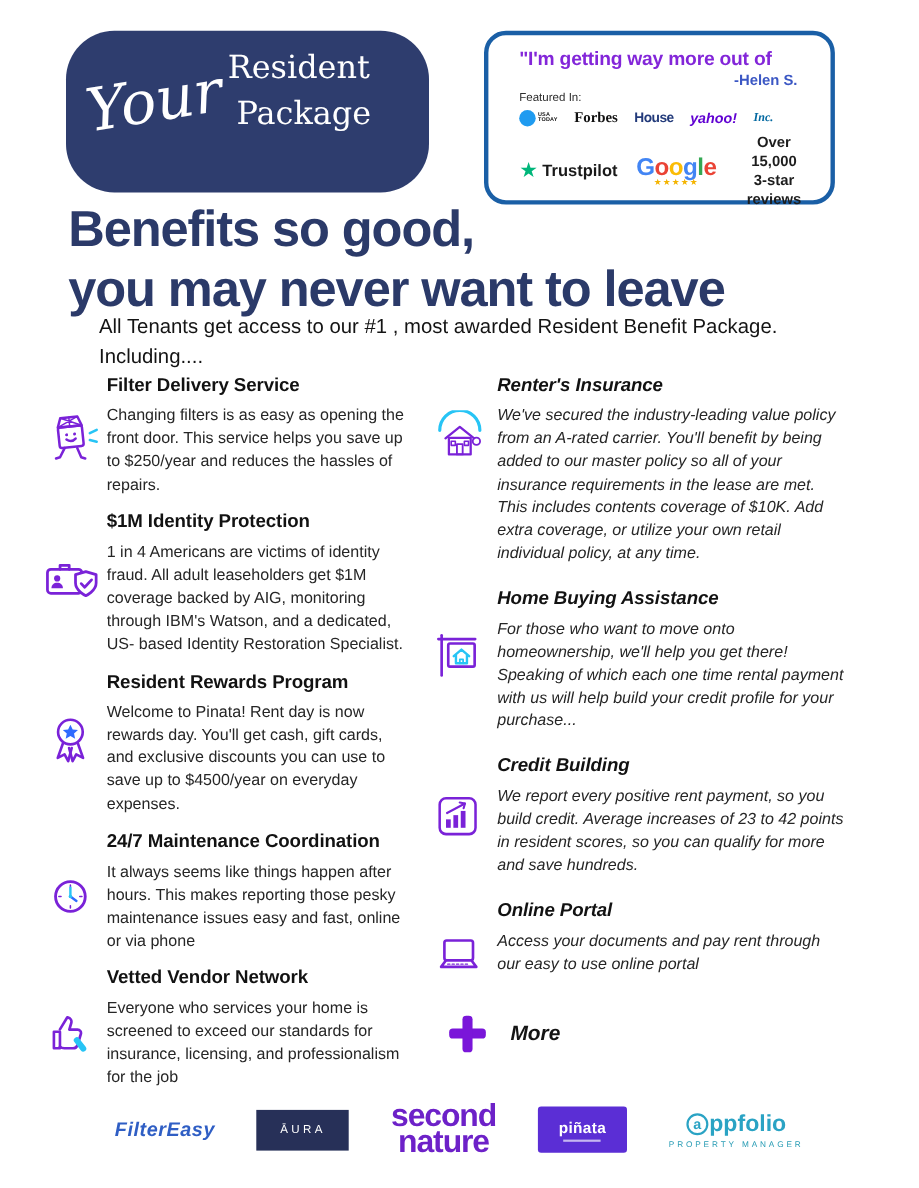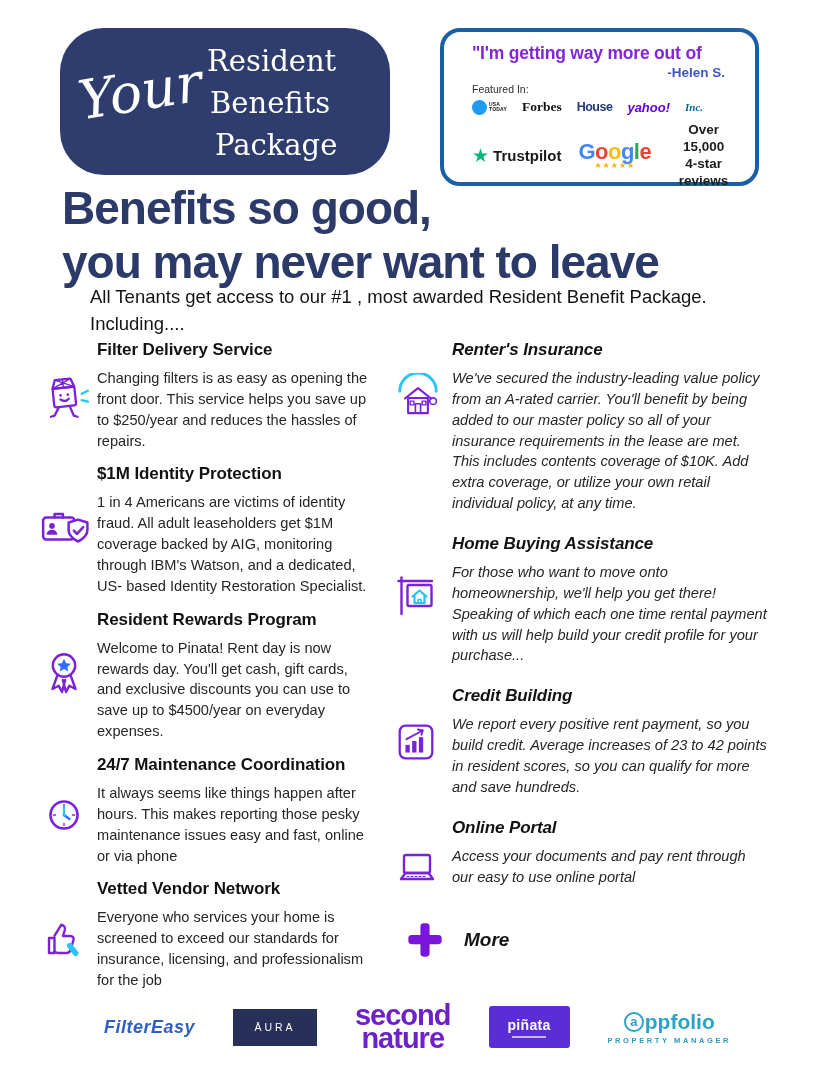--- a/index.html
+++ b/index.html
@@ -99,32 +99,31 @@
   }
   .pinata-word { font-size:14px; font-weight:bold; letter-spacing:0.3px; }
   .pinata-bar { width:34px; height:2px; background:rgba(255,255,255,0.65); margin-top:3px; }
   .logo-appfolio { display:flex; flex-direction:column; align-items:center; }
   .appfolio-main { display:flex; align-items:center; gap:1px; color:#2aa3c4; font-weight:bold; font-size:21px; }
   .a-glyph {
     width:20px; height:20px; border:2.5px solid #2aa3c4; border-radius:50%;
     display:inline-flex; align-items:center; justify-content:center;
     font-size:13px; font-weight:bold; color:#2aa3c4;
   }
-  .appfolio-sub { font-size:7.5px; letter-spacing:2.6px; color:#2a9db5; font-weight:bold; margin-top:2px; }
+  .appfolio-sub { font-size:7.5px; letter-spacing:2.6px; color:#2a9db5; font-weight:normal; margin-top:2px; }
 
   svg { display:block; }
 </style>
 </head>
 <body>
 
 <div class="badge">
   <div class="badge-script">Your</div>
   <div class="badge-lines">
     <div class="badge-line1">Resident</div>
-    <div class="badge-line2">Benefits</div>
     <div class="badge-line3">Package</div>
   </div>
 </div>
 
 <div class="tbox">
   <div class="tquote">
     <div>"I'm getting way more out of</div>
   </div>
   <div class="tattr">-Helen S.</div>
   <div class="tfeat">Featured In:</div>
@@ -147,21 +146,21 @@
       <span class="tp-name">Trustpilot</span>
     </div>
     <div class="google">
       <div class="g-word">
         <span style="color:#4285F4">G</span><span style="color:#EA4335">o</span><span style="color:#FBBC05">o</span><span style="color:#4285F4">g</span><span style="color:#34A853">l</span><span style="color:#EA4335">e</span>
       </div>
       <div class="g-stars">★★★★★</div>
     </div>
     <div class="reviews">
       <div>Over 15,000</div>
-      <div>4-star reviews</div>
+      <div>3-star reviews</div>
     </div>
   </div>
 </div>
 
 <h1 class="headline">
   <div>Benefits so good,</div>
   <div>you may never want to leave</div>
 </h1>
 <p class="subtitle">All Tenants get  access to our #1 , most awarded Resident Benefit Package. Including....</p>
 

